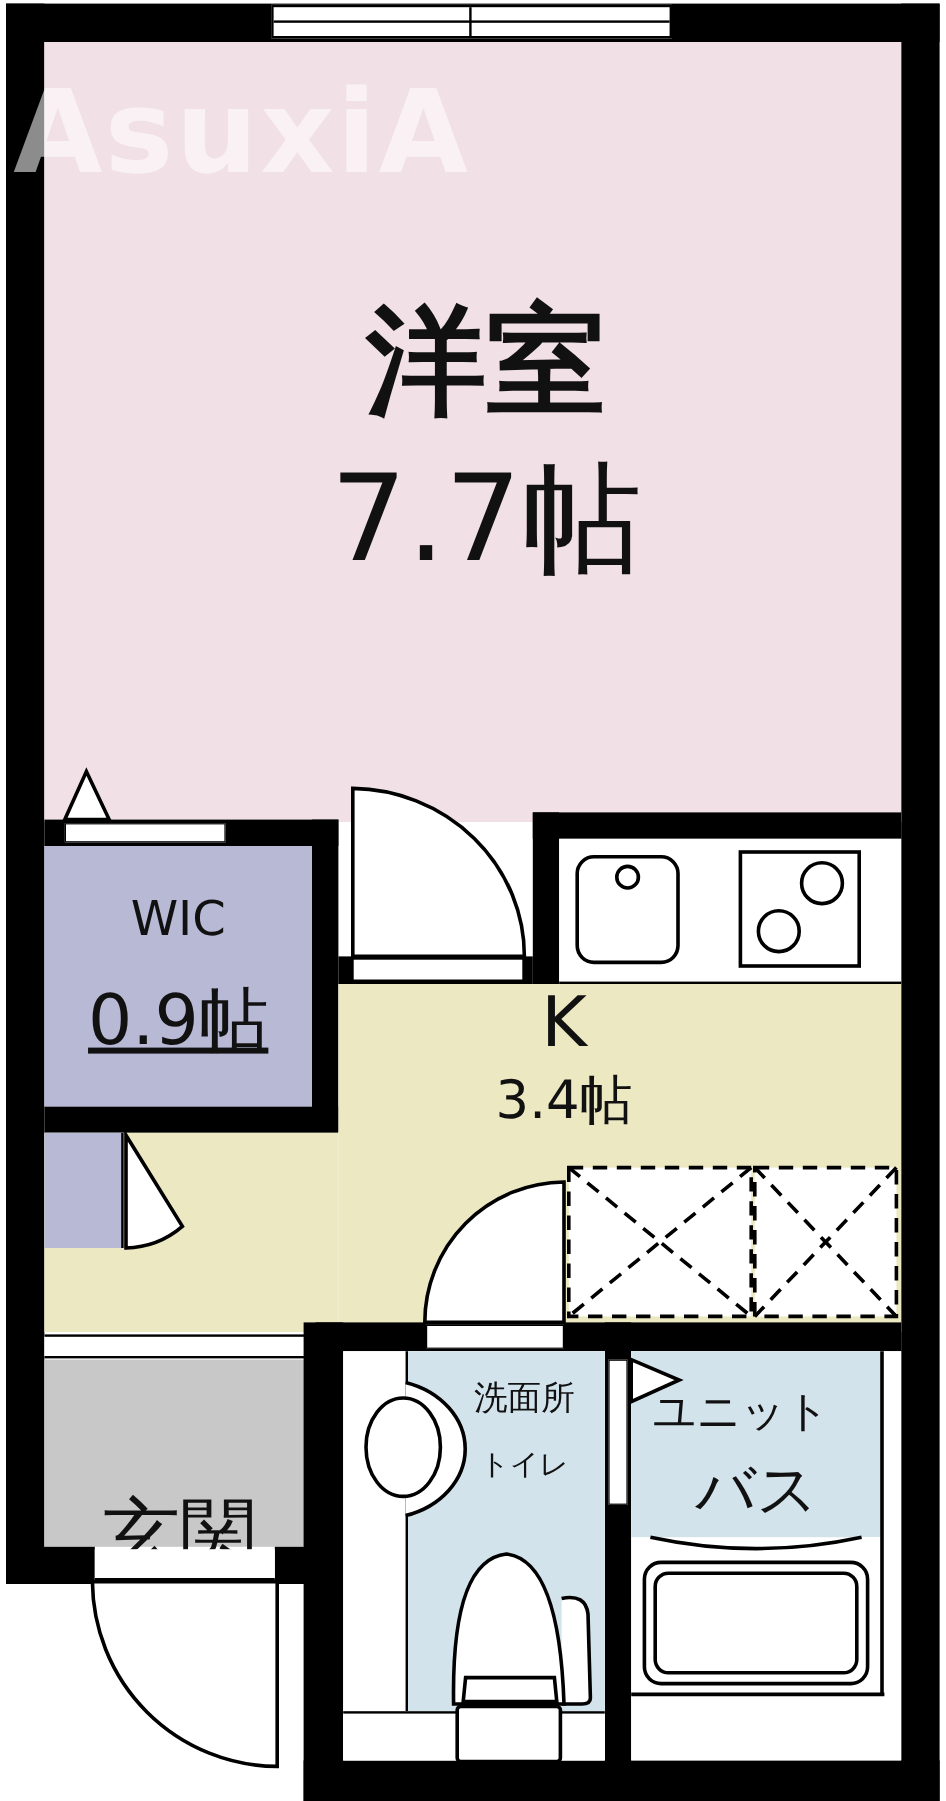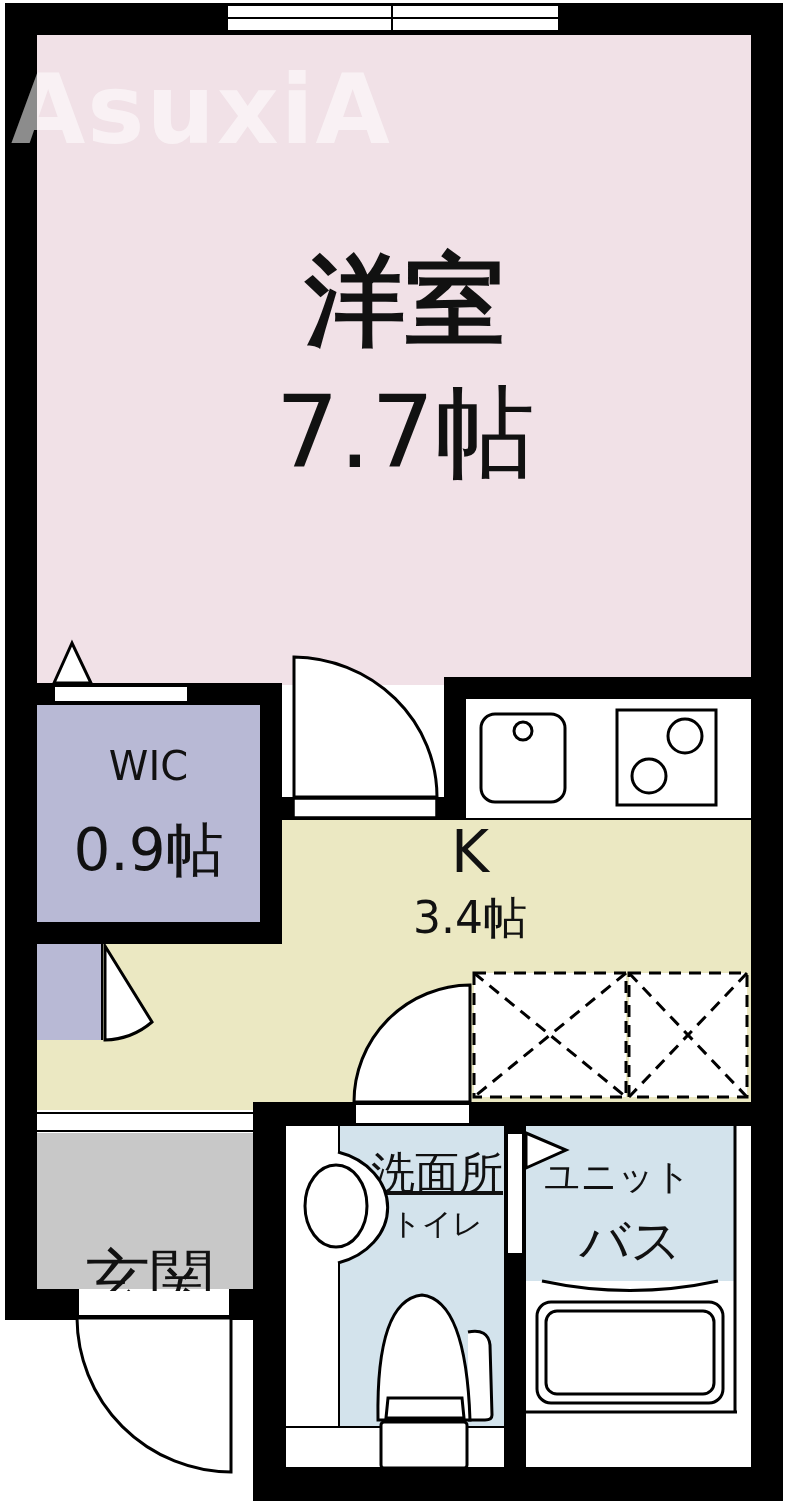--- a/index.html
+++ b/index.html
@@ -30,21 +30,21 @@
 
 <div class="wall" style="left:37px;top:683px;width:245px;height:22px;"></div>
 <div class="wall" style="left:260px;top:683px;width:22px;height:260px;"></div>
 <div class="wall" style="left:37px;top:922px;width:245px;height:22px;"></div>
 <div class="wall" style="left:444px;top:677px;width:307px;height:22px;"></div>
 <div class="wall" style="left:444px;top:677px;width:22px;height:143px;"></div>
 <div class="wall" style="left:282px;top:797px;width:162px;height:23px;"></div>
 
 <div class="abs" style="left:37px;top:705px;width:223px;height:217px;background:#b8b9d5;"></div>
 <div class="label" style="left:37px;top:745px;width:223px;font-size:40px;">WIC</div>
-<div class="label" style="left:37px;top:820px;width:223px;font-size:58px;">0.9帖</div>
+<div class="label" style="left:37px;top:820px;width:223px;font-size:58px;text-decoration:underline;">0.9帖</div>
 
 <div class="abs" style="left:54px;top:686px;width:134px;height:16px;background:#fff;border:1px solid #000;"></div>
 
 <div class="abs" style="left:282px;top:820px;width:469px;height:290px;background:#ebe8c2;"></div>
 <div class="abs" style="left:37px;top:944px;width:245px;height:166px;background:#ebe8c2;"></div>
 <div class="label" style="left:400px;top:822px;width:140px;font-size:58px;">K</div>
 <div class="label" style="left:360px;top:895px;width:220px;font-size:44px;">3.4帖</div>
 
 <div class="abs" style="left:37px;top:944px;width:66px;height:96px;background:#b8b9d5;border-right:2px solid #000;"></div>
 
@@ -58,22 +58,22 @@
 <div class="abs" style="left:79px;top:1291px;width:150px;height:26px;background:#fff;border-bottom:2px solid #000;"></div>
 
 <div class="wall" style="left:263px;top:1102px;width:488px;height:24px;"></div>
 <div class="wall" style="left:253px;top:1102px;width:33px;height:399px;"></div>
 <div class="wall" style="left:504px;top:1102px;width:22px;height:399px;"></div>
 <div class="abs" style="left:355px;top:1104px;width:115px;height:20px;background:#fff;border:1px solid #000;"></div>
 
 <div class="abs" style="left:286px;top:1126px;width:218px;height:341px;background:#fff;"></div>
 <div class="abs" style="left:338px;top:1126px;width:166px;height:300px;background:#d3e3ec;border-left:2px solid #000;"></div>
 <div class="abs" style="left:286px;top:1426px;width:218px;height:41px;background:#fff;border-top:2px solid #000;"></div>
-<div class="label" style="left:370px;top:1150px;width:134px;font-size:44px;text-decoration:underline;">洗面所</div>
-<div class="label" style="left:380px;top:1208px;width:114px;font-size:30px;">トイレ</div>
+<div class="label" style="left:370px;top:1150px;width:134px;font-size:28px;">洗面所</div>
+<div class="label" style="left:380px;top:1208px;width:114px;font-size:24px;">トイレ</div>
 
 <div class="abs" style="left:526px;top:1126px;width:225px;height:341px;background:#fff;"></div>
 <div class="abs" style="left:526px;top:1126px;width:209px;height:155px;background:#d3e3ec;"></div>
 <div class="abs" style="left:507px;top:1133px;width:16px;height:121px;background:#fff;border:1px solid #000;"></div>
 <div class="label" style="left:526px;top:1158px;width:183px;font-size:36px;">ユニット</div>
 <div class="label" style="left:526px;top:1215px;width:209px;font-size:50px;">バス</div>
 
 <svg class="overlay" width="788" height="1501" viewBox="0 0 788 1501">
 
   <g>

